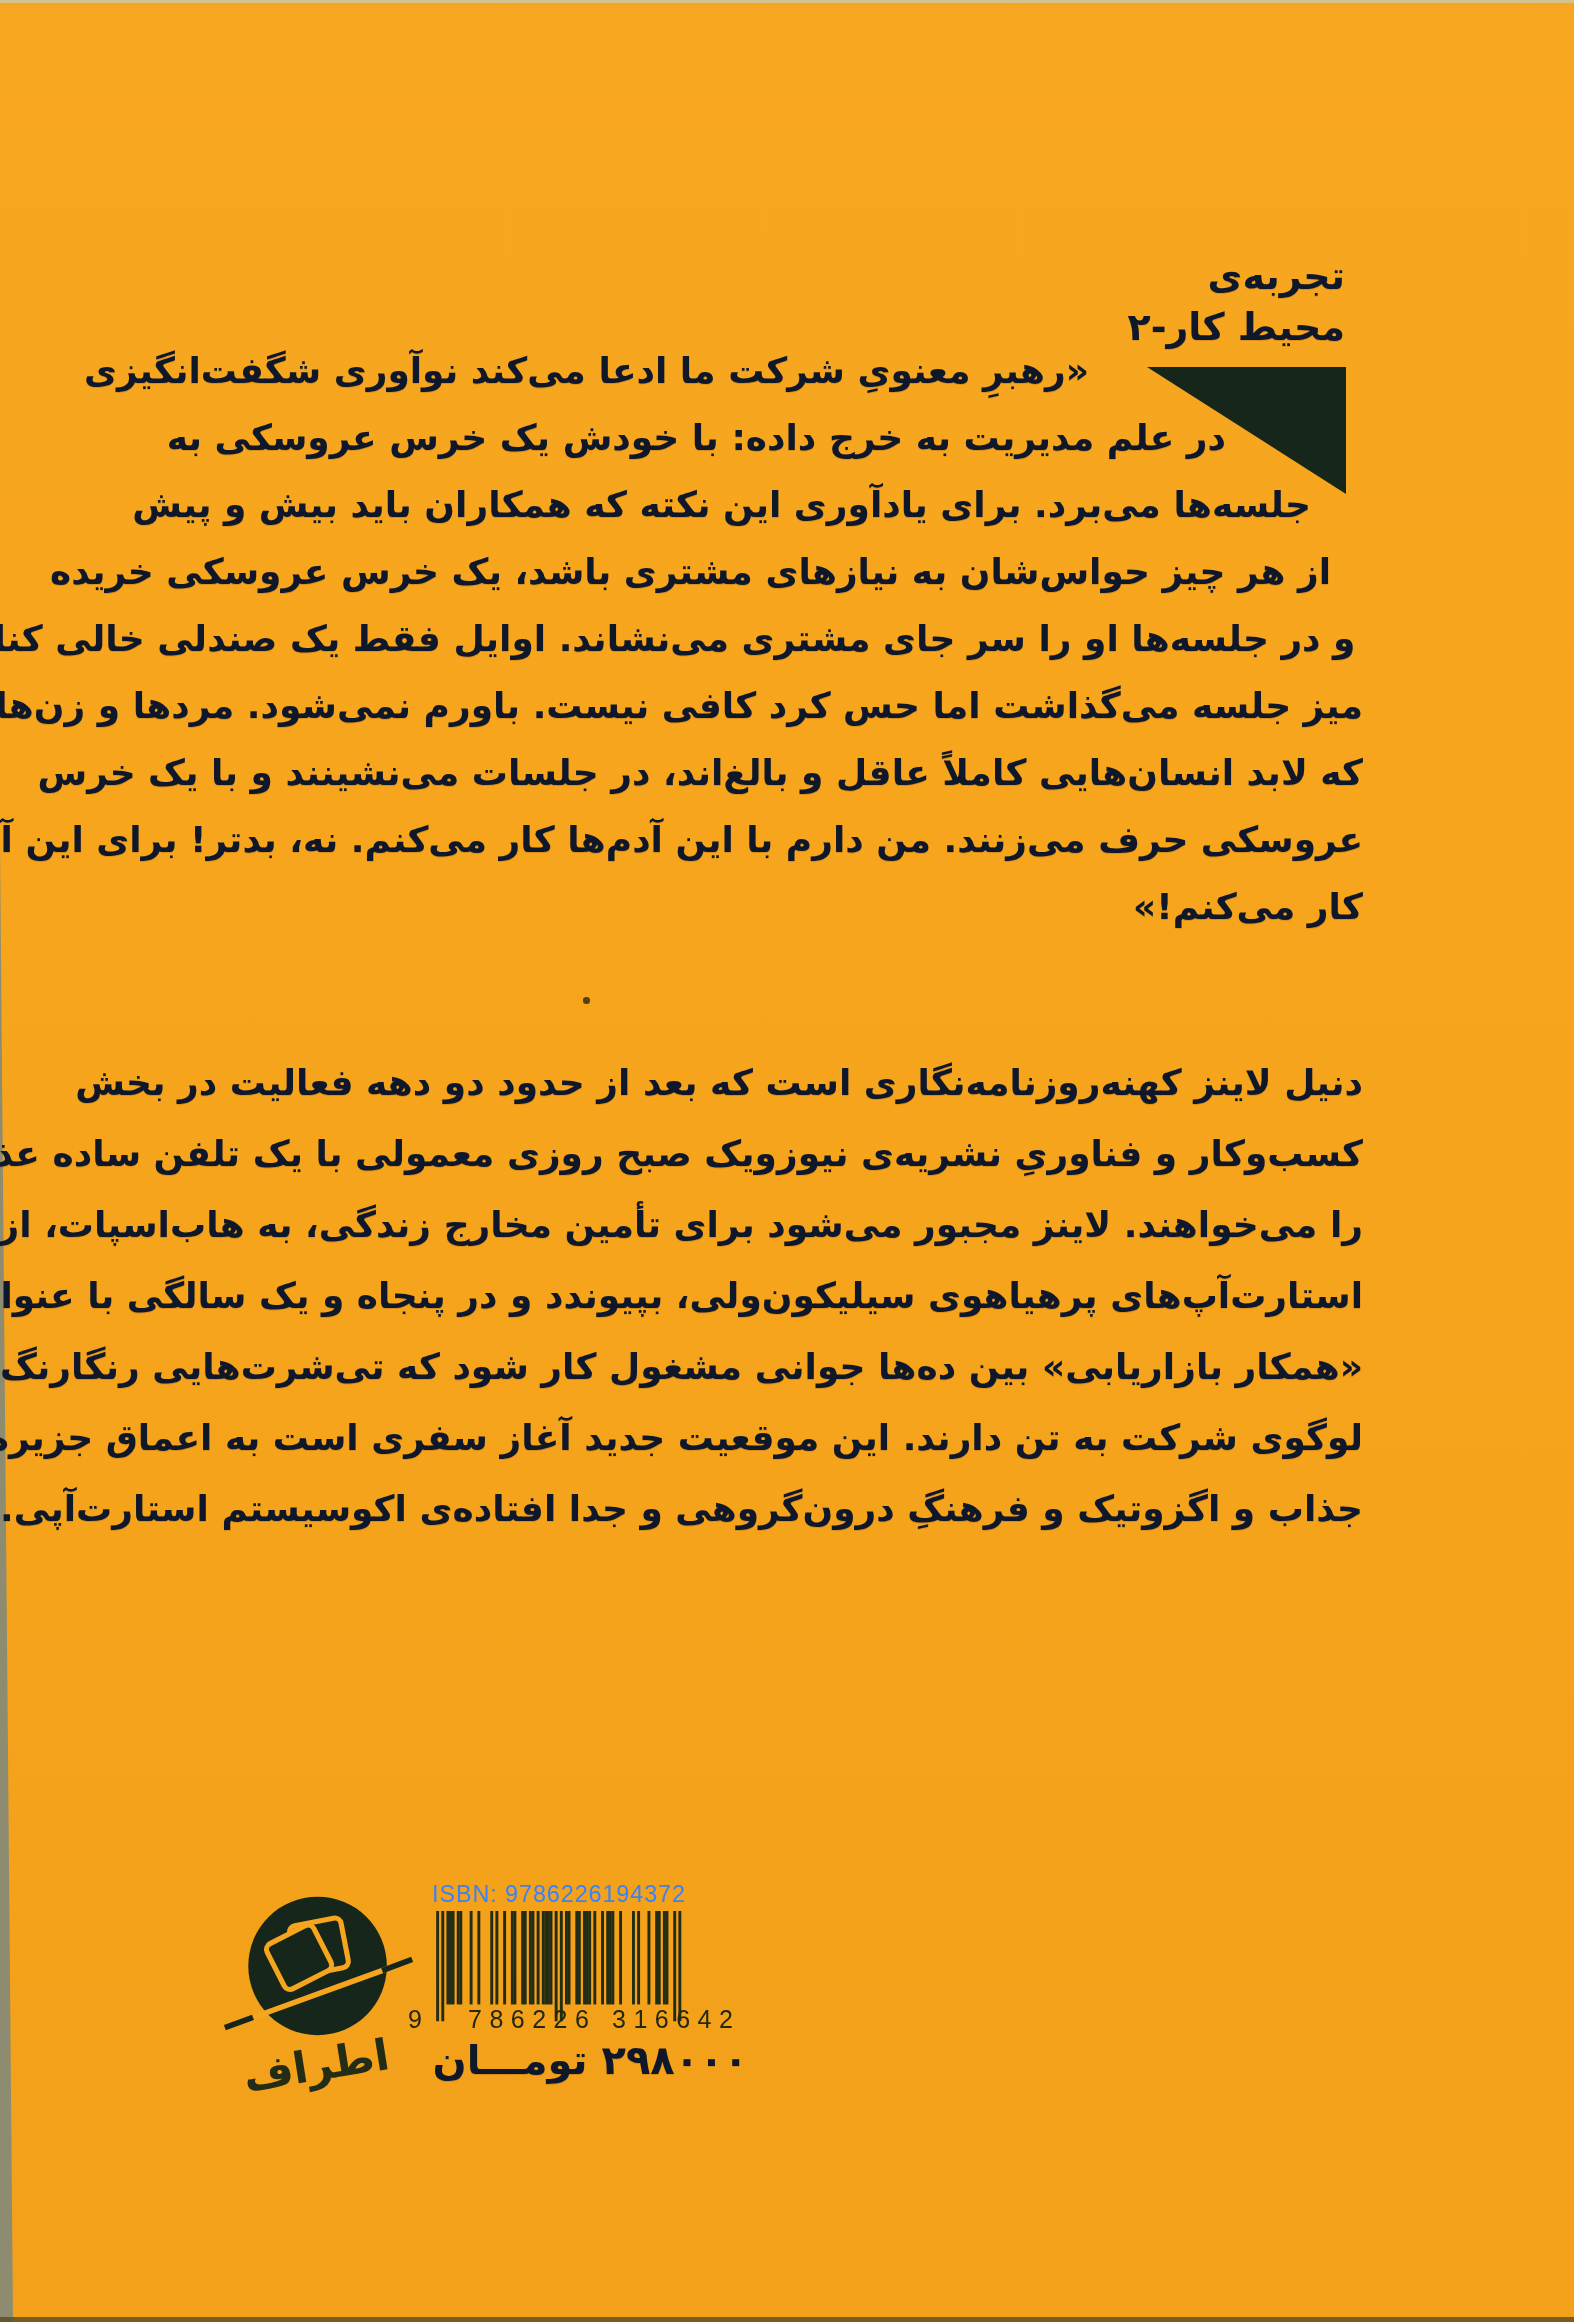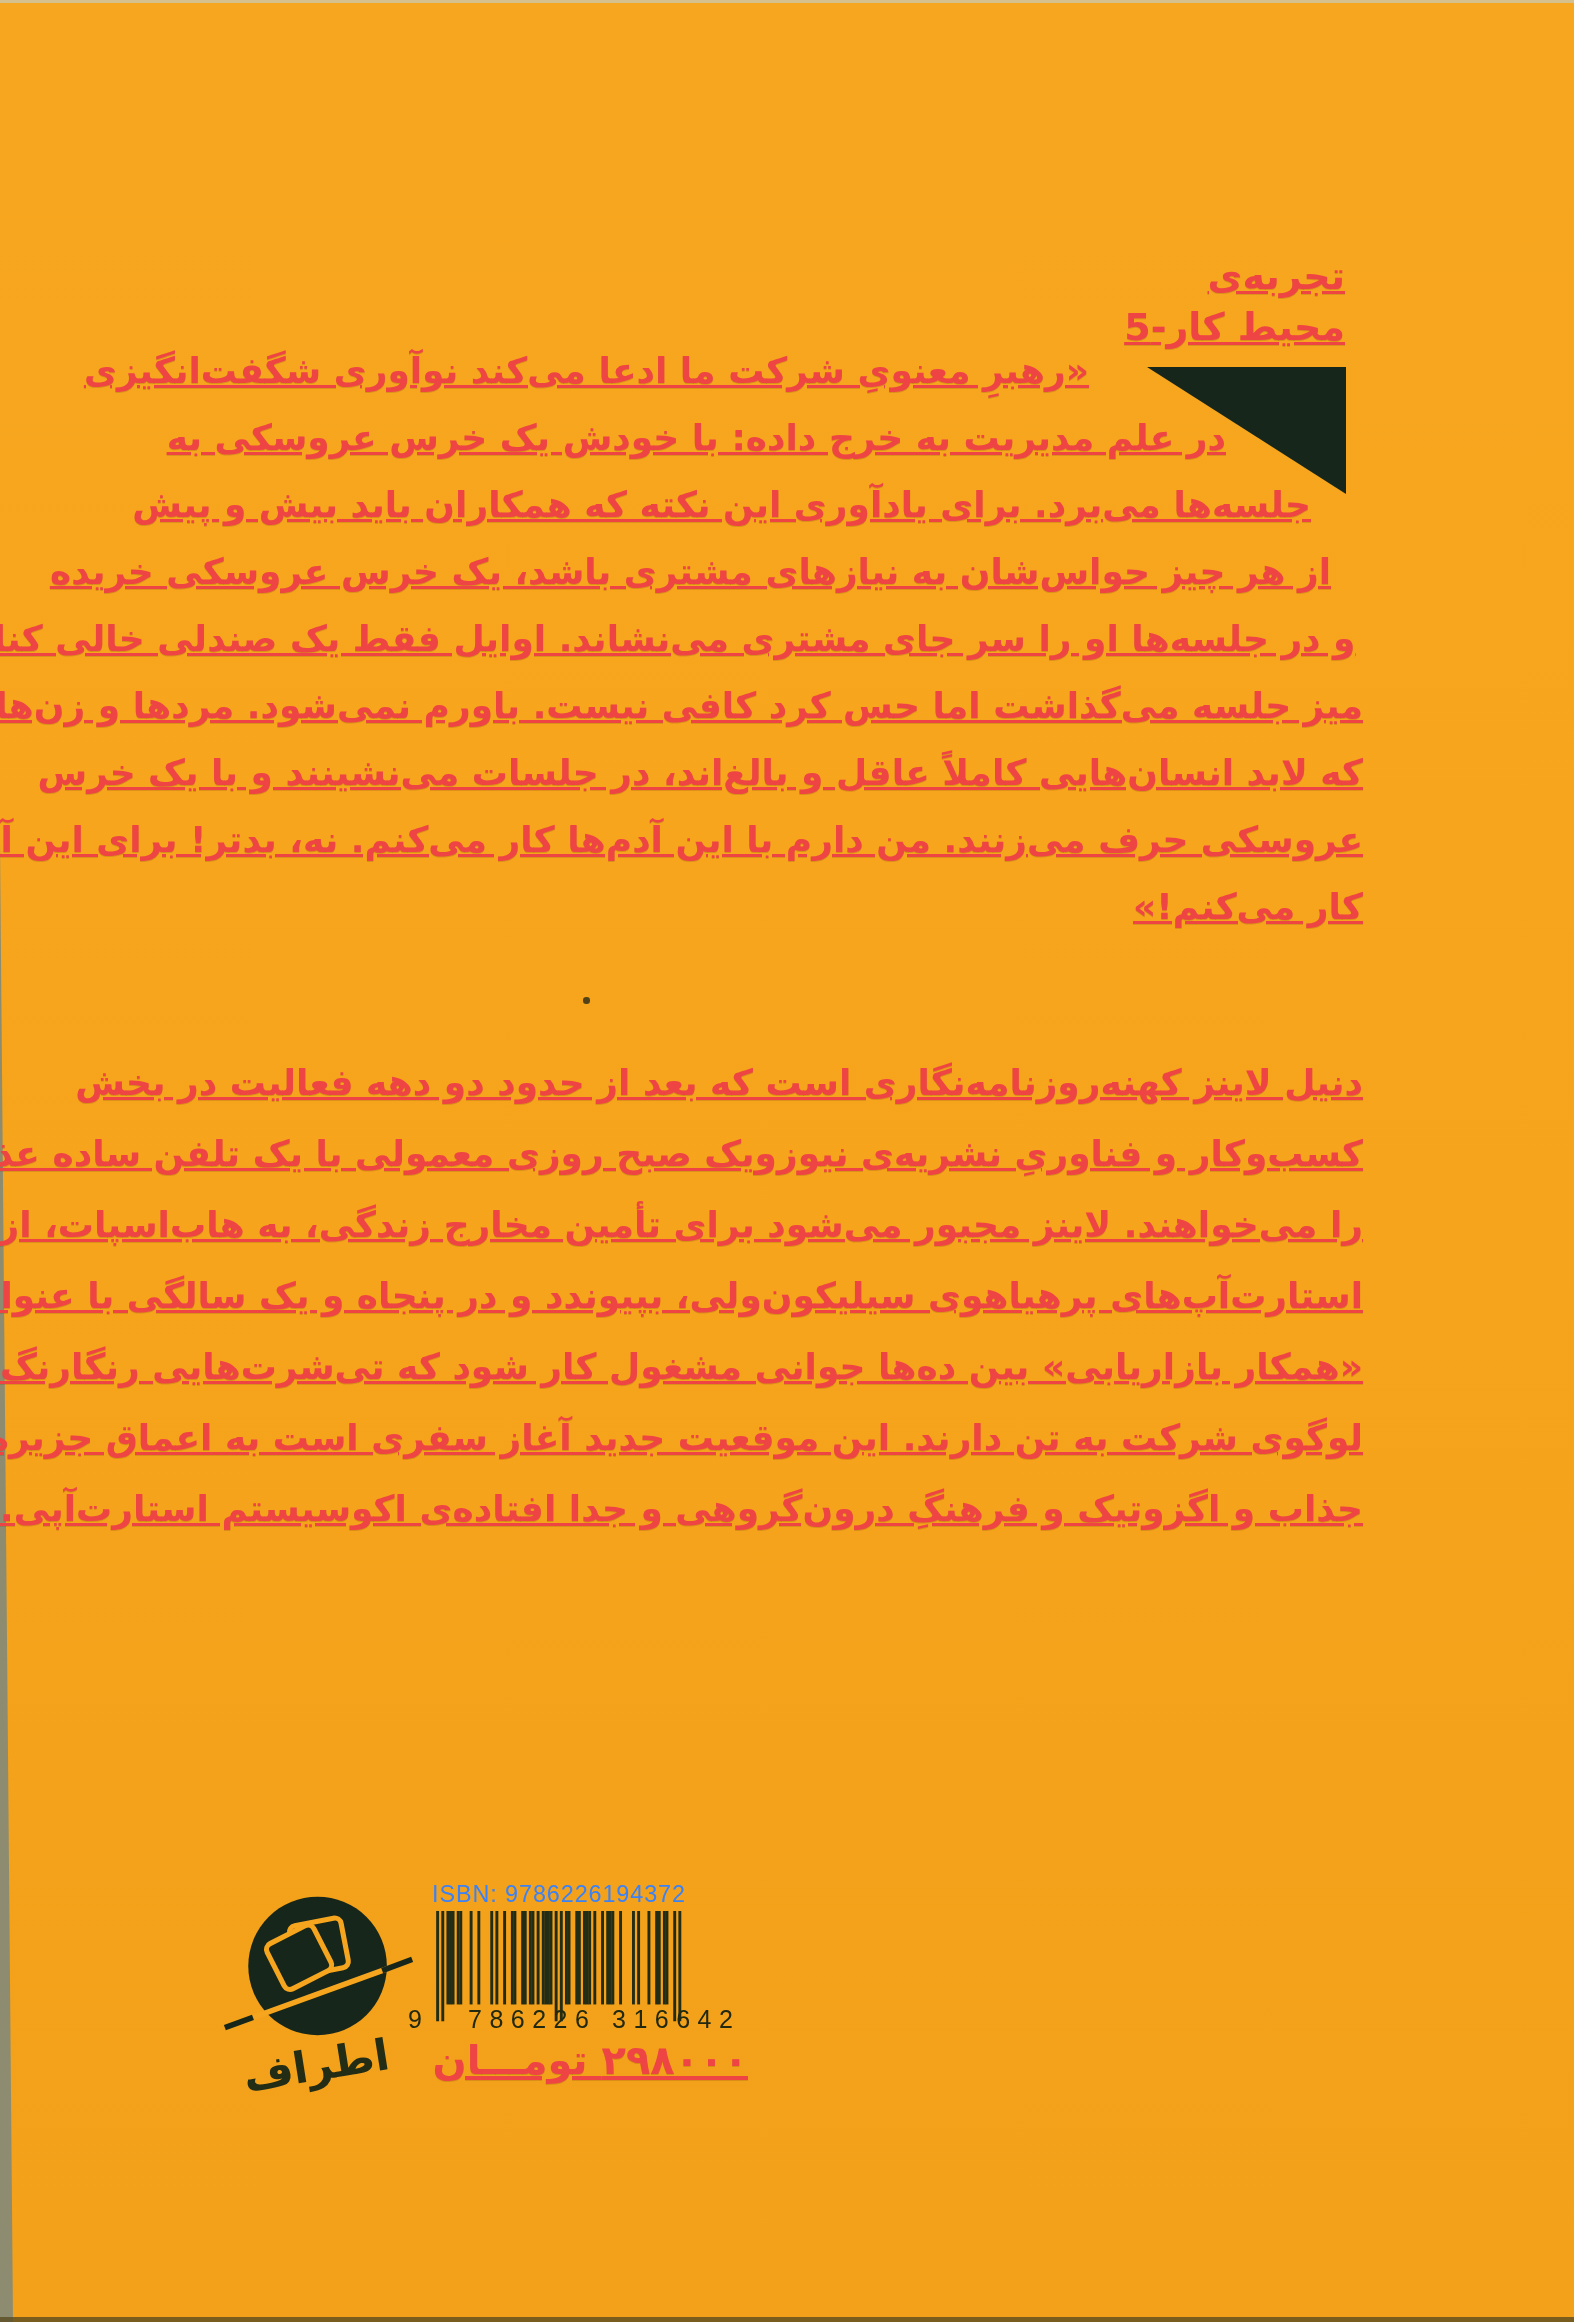--- a/index.html
+++ b/index.html
@@ -2,21 +2,21 @@
 <html lang="fa" style="font-size:15px"><head>
 <meta charset="utf-8">
 <style>
   html,body{margin:0;padding:0;}
   body{
     width:1574px;height:2323px;position:relative;overflow:hidden;
     background:linear-gradient(180deg,#f7a71f 0%,#f6a41c 55%,#f3a01a 100%);
     font-family:"DejaVu Sans",sans-serif;
   }
   .abs{position:absolute;}
-  .fa{direction:rtl;color:#ef4444;text-shadow:0 0.9px 0 rgba(120,70,10,.22);text-decoration:underline;}
+  .fa{direction:rtl;color:#0f172a;text-shadow:0 0.9px 0 rgba(120,70,10,.22);}
   
   .series{right:229px;top:251px;text-align:right;font-size:38px;font-weight:700;line-height:51px;}
   
   .triangle{left:1147px;top:367px;width:199px;height:127px;background:#17261a;
             clip-path:polygon(0 0,100% 0,100% 100%);}
   
   .para{right:211px;text-align:right;font-size:36px;font-weight:700;white-space:nowrap;}
   .quote{top:337px;line-height:67px;}
   .desc{top:1047px;line-height:71px;}
   .para div{height:inherit;}
@@ -39,21 +39,21 @@
 </style>
 </head>
 <body>
 
 <div class="abs edge-top"></div>
 <div class="abs edge-left"></div>
 <div class="abs edge-bottom"></div>
 
 <div class="abs fa series">
   <div>تجربه‌ی</div>
-  <div>محیط کار-5</div>
+  <div>محیط کار-۲</div>
 </div>
 
 <div class="abs triangle"></div>
 
 <div class="abs fa para quote" dir="rtl">
   <div class="q0">«رهبرِ معنویِ شرکت ما ادعا می‌کند نوآوری شگفت‌انگیزی</div>
   <div class="q1">در علم مدیریت به خرج داده: با خودش یک خرس عروسکی به</div>
   <div class="q2">جلسه‌ها می‌برد. برای یادآوری این نکته که همکاران باید بیش و پیش</div>
   <div class="q3">از هر چیز حواس‌شان به نیازهای مشتری باشد، یک خرس عروسکی خریده</div>
   <div class="q4">و در جلسه‌ها او را سر جای مشتری می‌نشاند. اوایل فقط یک صندلی خالی کنار</div>

